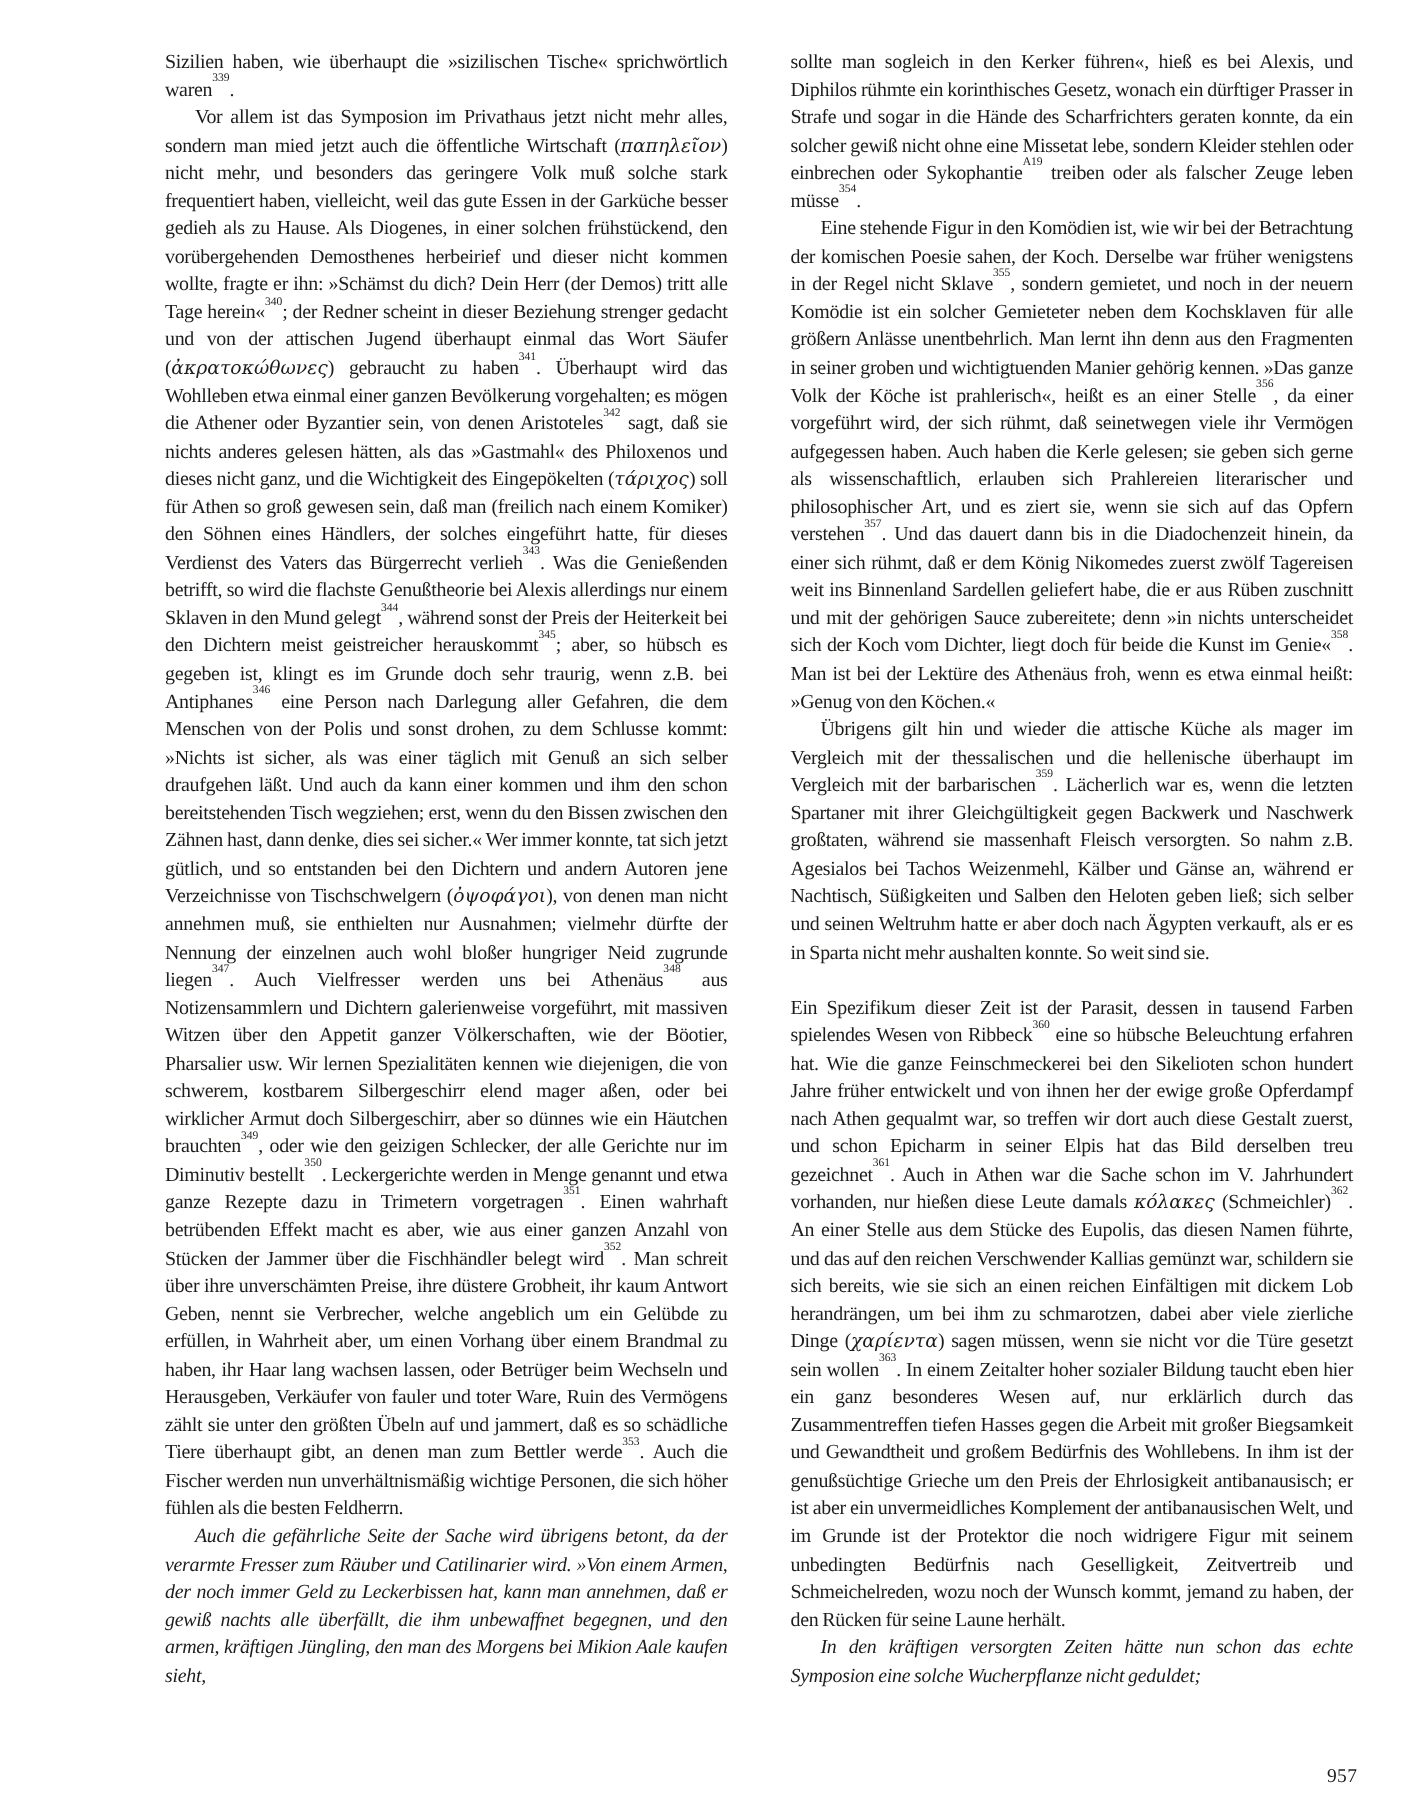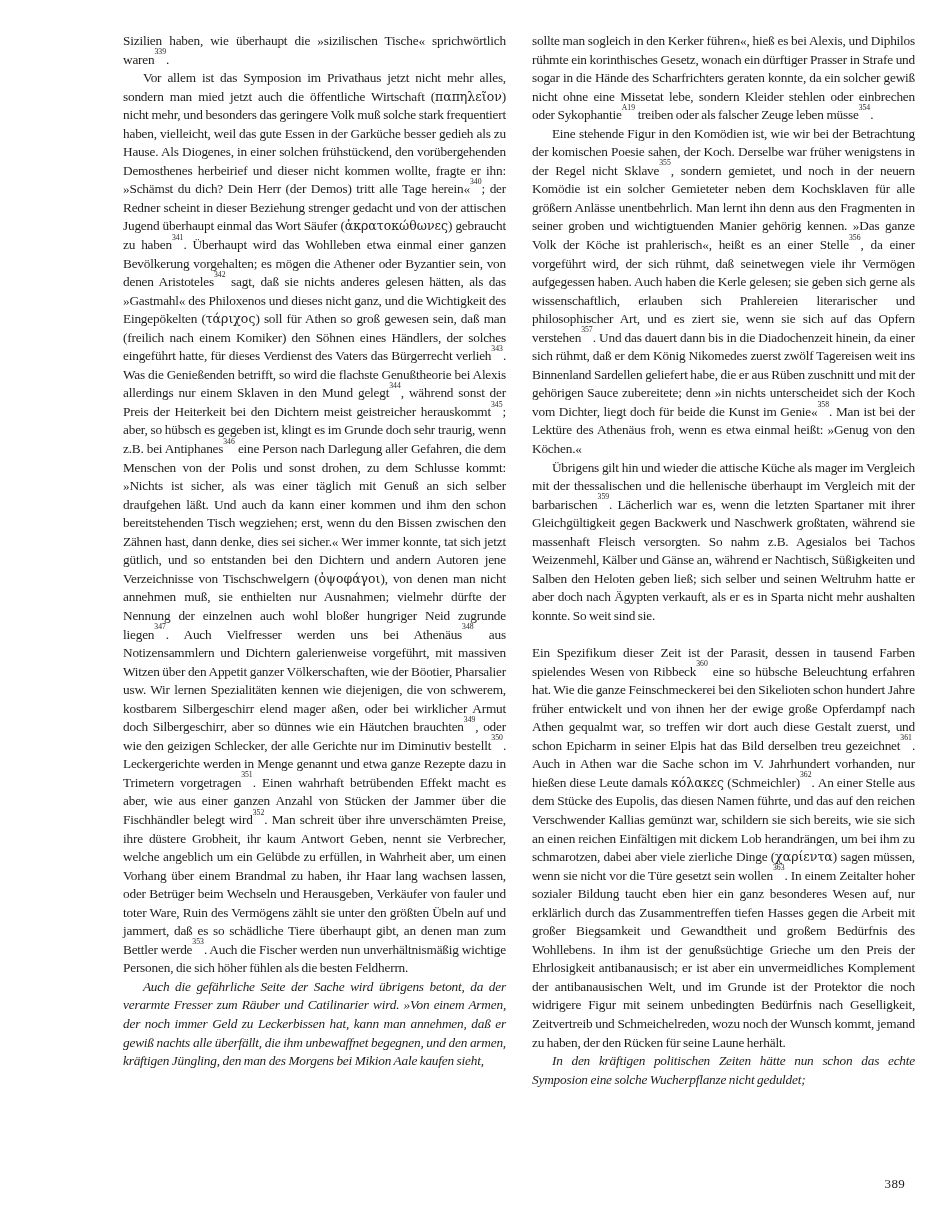--- a/index.html
+++ b/index.html
@@ -15,25 +15,25 @@
     color: #1e1c1a;
   }
   .page {
     position: absolute;
     inset: 0;
     background: #ffffff;
     overflow: hidden;
   }
   .columns {
     position: absolute;
-    left: 123px;
+    left: 110px;
     top: 32px;
     width: 792px;
     display: flex;
-    gap: 26px;
+    gap: 42px;
   }
   .column {
     width: 383px;
     font-size: 13.3px;
     line-height: 18.55px;
     letter-spacing: -0.2px;
     word-spacing: -0.5px;
     text-align: justify;
     hyphens: auto;
   }
@@ -50,20 +50,21 @@
   p.block { text-indent: 0; margin-top: 18.55px !important; }
   sup.fnref {
     font-size: 0.58em;
     line-height: 0;
     position: relative;
     top: -0.52em;
     letter-spacing: 0;
     word-spacing: 0;
   }
   .greek {
+    font-style: italic;
     font-family: "DejaVu Serif", serif;
     font-size: 0.94em;
     letter-spacing: 0;
   }
   .em { }
   .page-number {
     position: absolute;
     top: 1176px;
     left: 845px;
     width: 60px;
@@ -81,17 +82,17 @@
     <div class="column">
         <p class="continued">Sizilien haben, wie überhaupt die »sizilischen Tische« sprichwörtlich waren<sup class="fnref">339</sup>.</p>
         <p class="indented">Vor allem ist das Symposion im Privathaus jetzt nicht mehr alles, sondern man mied jetzt auch die öffentliche Wirtschaft (<span class="greek">παπηλεῖον</span>) nicht mehr, und besonders das geringere Volk muß solche stark frequentiert haben, vielleicht, weil das gute Essen in der Garküche besser gedieh als zu Hause. Als Diogenes, in einer solchen frühstückend, den vorübergehenden Demosthenes herbeirief und dieser nicht kommen wollte, fragte er ihn: »Schämst du dich? Dein Herr (der Demos) tritt alle Tage herein«<sup class="fnref">340</sup>; der Redner scheint in dieser Beziehung strenger gedacht und von der attischen Jugend überhaupt einmal das Wort Säufer (<span class="greek">ἀκρατοκώθωνες</span>) gebraucht zu haben<sup class="fnref">341</sup>. Überhaupt wird das Wohlleben etwa einmal einer ganzen Bevölkerung vorgehalten; es mögen die Athener oder Byzantier sein, von denen Aristoteles<sup class="fnref">342</sup> sagt, daß sie nichts anderes gelesen hätten, als das »Gastmahl« des Philoxenos und dieses nicht ganz, und die Wichtigkeit des Eingepökelten (<span class="greek">τάριχος</span>) soll für Athen so groß gewesen sein, daß man (freilich nach einem Komiker) den Söhnen eines Händlers, der solches eingeführt hatte, für dieses Verdienst des Vaters das Bürgerrecht verlieh<sup class="fnref">343</sup>. Was die Genießenden betrifft, so wird die flachste Genußtheorie bei Alexis allerdings nur einem Sklaven in den Mund gelegt<sup class="fnref">344</sup>, während sonst der Preis der Heiterkeit bei den Dichtern meist geistreicher herauskommt<sup class="fnref">345</sup>; aber, so hübsch es gegeben ist, klingt es im Grunde doch sehr traurig, wenn z.B. bei Antiphanes<sup class="fnref">346</sup> eine Person nach Darlegung aller Gefahren, die dem Menschen von der Polis und sonst drohen, zu dem Schlusse kommt: »Nichts ist sicher, als was einer täglich mit Genuß an sich selber draufgehen läßt. Und auch da kann einer kommen und ihm den schon bereitstehenden Tisch wegziehen; erst, wenn du den Bissen zwischen den Zähnen hast, dann denke, dies sei sicher.« Wer immer konnte, tat sich jetzt gütlich, und so entstanden bei den Dichtern und andern Autoren jene Verzeichnisse von Tischschwelgern (<span class="greek">ὀψοφάγοι</span>), von denen man nicht annehmen muß, sie enthielten nur Ausnahmen; vielmehr dürfte der Nennung der einzelnen auch wohl bloßer hungriger Neid zugrunde liegen<sup class="fnref">347</sup>. Auch Vielfresser werden uns bei Athenäus<sup class="fnref">348</sup> aus Notizensammlern und Dichtern galerienweise vorgeführt, mit massiven Witzen über den Appetit ganzer Völkerschaften, wie der Böotier, Pharsalier usw. Wir lernen Spezialitäten kennen wie diejenigen, die von schwerem, kostbarem Silbergeschirr elend mager aßen, oder bei wirklicher Armut doch Silbergeschirr, aber so dünnes wie ein Häutchen brauchten<sup class="fnref">349</sup>, oder wie den geizigen Schlecker, der alle Gerichte nur im Diminutiv bestellt<sup class="fnref">350</sup>. Leckergerichte werden in Menge genannt und etwa ganze Rezepte dazu in Trimetern vorgetragen<sup class="fnref">351</sup>. Einen wahrhaft betrübenden Effekt macht es aber, wie aus einer ganzen Anzahl von Stücken der Jammer über die Fischhändler belegt wird<sup class="fnref">352</sup>. Man schreit über ihre unverschämten Preise, ihre düstere Grobheit, ihr kaum Antwort Geben, nennt sie Verbrecher, welche angeblich um ein Gelübde zu erfüllen, in Wahrheit aber, um einen Vorhang über einem Brandmal zu haben, ihr Haar lang wachsen lassen, oder Betrüger beim Wechseln und Herausgeben, Verkäufer von fauler und toter Ware, Ruin des Vermögens zählt sie unter den größten Übeln auf und jammert, daß es so schädliche Tiere überhaupt gibt, an denen man zum Bettler werde<sup class="fnref">353</sup>. Auch die Fischer werden nun unverhältnismäßig wichtige Personen, die sich höher fühlen als die besten Feldherrn.</p>
         <p class="indented">Auch die gefährliche Seite der Sache wird übrigens betont, da der verarmte Fresser zum Räuber und Catilinarier wird. »Von einem Armen, der noch immer Geld zu Leckerbissen hat, kann man annehmen, daß er gewiß nachts alle überfällt, die ihm unbewaffnet begegnen, und den armen, kräftigen Jüngling, den man des Morgens bei Mikion Aale kaufen sieht,</p>
       </div>
     <div class="column">
         <p class="continued">sollte man sogleich in den Kerker führen«, hieß es bei Alexis, und Diphilos rühmte ein korinthisches Gesetz, wonach ein dürftiger Prasser in Strafe und sogar in die Hände des Scharfrichters geraten konnte, da ein solcher gewiß nicht ohne eine Missetat lebe, sondern Kleider stehlen oder einbrechen oder Sykophantie<sup class="fnref">A19</sup> treiben oder als falscher Zeuge leben müsse<sup class="fnref">354</sup>.</p>
         <p class="indented">Eine stehende Figur in den Komödien ist, wie wir bei der Betrachtung der komischen Poesie sahen, der Koch. Derselbe war früher wenigstens in der Regel nicht Sklave<sup class="fnref">355</sup>, sondern gemietet, und noch in der neuern Komödie ist ein solcher Gemieteter <span class="em">neben</span> dem Kochsklaven für alle größern Anlässe unentbehrlich. Man lernt ihn denn aus den Fragmenten in seiner groben und wichtigtuenden Manier gehörig kennen. »Das ganze Volk der Köche ist prahlerisch«, heißt es an einer Stelle<sup class="fnref">356</sup>, da einer vorgeführt wird, der sich rühmt, daß seinetwegen viele ihr Vermögen aufgegessen haben. Auch haben die Kerle gelesen; sie geben sich gerne als wissenschaftlich, erlauben sich Prahlereien literarischer und philosophischer Art, und es ziert sie, wenn sie sich auf das Opfern verstehen<sup class="fnref">357</sup>. Und das dauert dann bis in die Diadochenzeit hinein, da einer sich rühmt, daß er dem König Nikomedes zuerst zwölf Tagereisen weit ins Binnenland Sardellen geliefert habe, die er aus Rüben zuschnitt und mit der gehörigen Sauce zubereitete; denn »in nichts unterscheidet sich der Koch vom Dichter, liegt doch für beide die Kunst im Genie«<sup class="fnref">358</sup>. Man ist bei der Lektüre des Athenäus froh, wenn es etwa einmal heißt: »Genug von den Köchen.«</p>
         <p class="indented">Übrigens gilt hin und wieder die attische Küche als mager im Vergleich mit der thessalischen und die hellenische überhaupt im Vergleich mit der barbarischen<sup class="fnref">359</sup>. Lächerlich war es, wenn die letzten Spartaner mit ihrer Gleichgültigkeit gegen Backwerk und Naschwerk großtaten, während sie massenhaft Fleisch versorgten. So nahm z.B. Agesialos bei Tachos Weizenmehl, Kälber und Gänse an, während er Nachtisch, Süßigkeiten und Salben den Heloten geben ließ; sich selber und seinen Weltruhm hatte er aber doch nach Ägypten verkauft, als er es in Sparta nicht mehr aushalten konnte. So weit sind sie.</p>
         <p class="block">Ein Spezifikum dieser Zeit ist der <span class="em">Parasit,</span> dessen in tausend Farben spielendes Wesen von Ribbeck<sup class="fnref">360</sup> eine so hübsche Beleuchtung erfahren hat. Wie die ganze Feinschmeckerei bei den Sikelioten schon hundert Jahre früher entwickelt und von ihnen her der ewige große Opferdampf nach Athen gequalmt war, so treffen wir dort auch diese Gestalt zuerst, und schon Epicharm in seiner Elpis hat das Bild derselben treu gezeichnet<sup class="fnref">361</sup>. Auch in Athen war die Sache schon im V. Jahrhundert vorhanden, nur hießen diese Leute damals <span class="greek">κόλακες</span> (Schmeichler)<sup class="fnref">362</sup>. An einer Stelle aus dem Stücke des Eupolis, das diesen Namen führte, und das auf den reichen Verschwender Kallias gemünzt war, schildern sie sich bereits, wie sie sich an einen reichen Einfältigen mit dickem Lob herandrängen, um bei ihm zu schmarotzen, dabei aber viele zierliche Dinge (<span class="greek">χαρίεντα</span>) sagen müssen, wenn sie nicht vor die Türe gesetzt sein wollen<sup class="fnref">363</sup>. In einem Zeitalter hoher sozialer Bildung taucht eben hier ein ganz besonderes Wesen auf, nur erklärlich durch das Zusammentreffen tiefen Hasses gegen die Arbeit mit großer Biegsamkeit und Gewandtheit und großem Bedürfnis des Wohllebens. In ihm ist der genußsüchtige Grieche um den Preis der Ehrlosigkeit antibanausisch; er ist aber ein unvermeidliches Komplement der antibanausischen Welt, und im Grunde ist der Protektor die noch widrigere Figur mit seinem unbedingten Bedürfnis nach Geselligkeit, Zeitvertreib und Schmeichelreden, wozu noch der Wunsch kommt, jemand zu haben, der den Rücken für seine Laune herhält.</p>
-        <p class="indented">In den kräftigen politischen Zeiten hätte nun schon das echte Symposion eine solche Wucherpflanze nicht geduldet;</p>
+        <p class="indented">In den kräftigen versorgten Zeiten hätte nun schon das echte Symposion eine solche Wucherpflanze nicht geduldet;</p>
       </div>
   </div>
-  <div class="page-number">389</div>
+  <div class="page-number">957</div>
 </div>
 
 </body></html>

